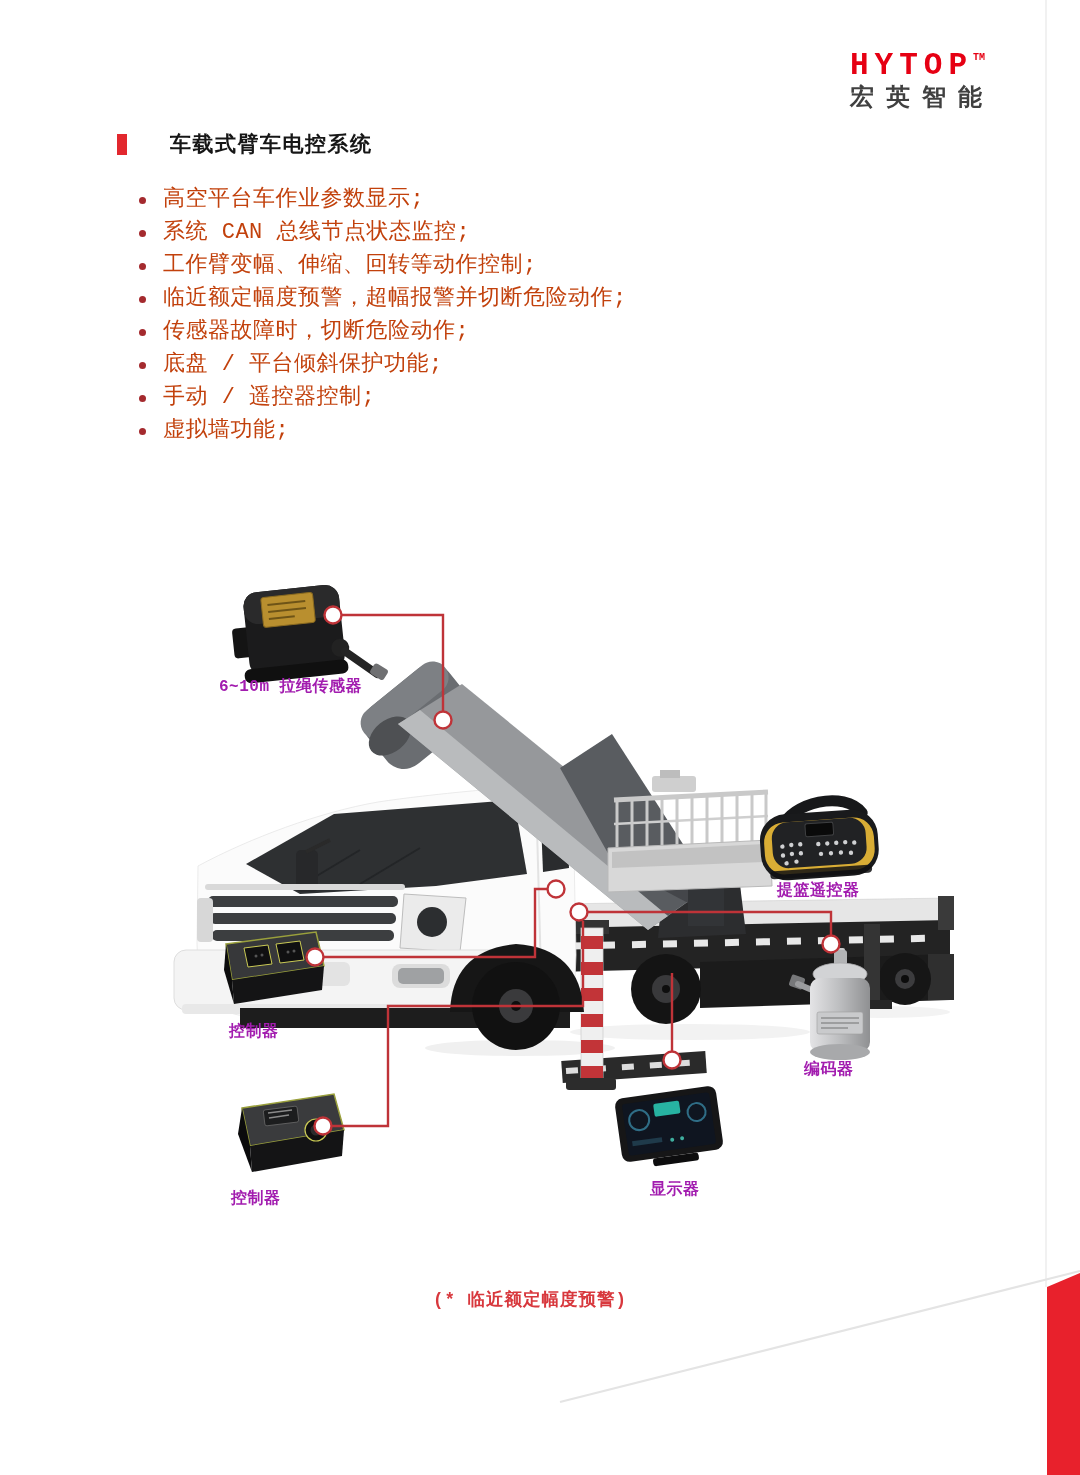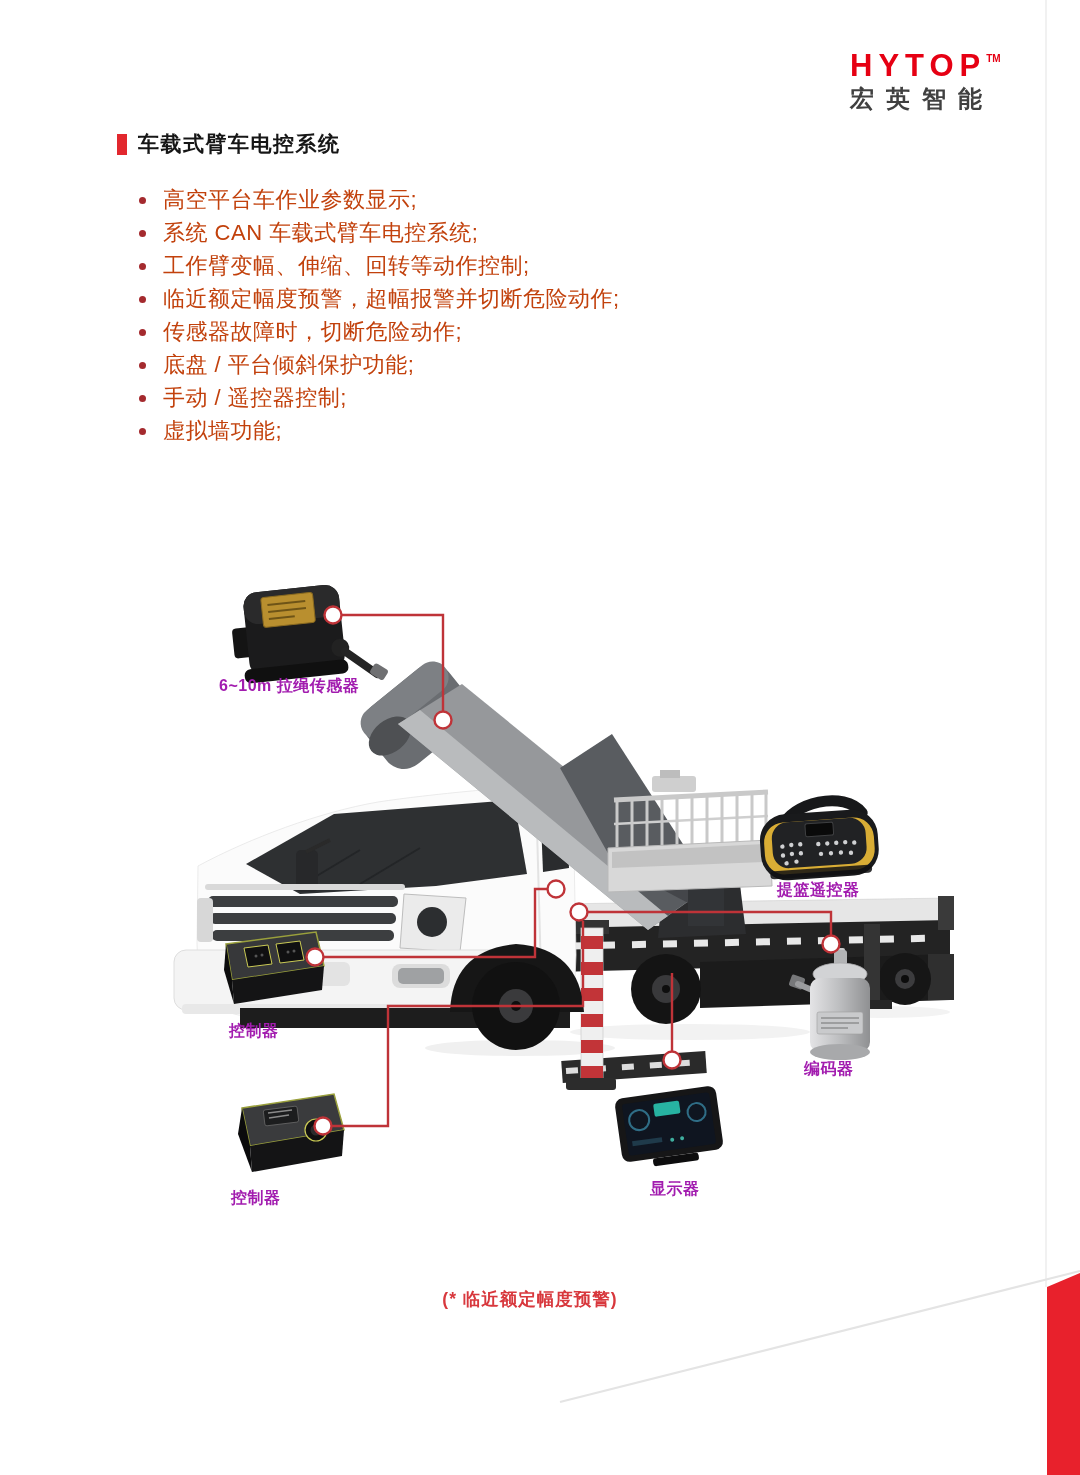--- a/index.html
+++ b/index.html
@@ -1,26 +1,26 @@
 <!DOCTYPE html>
 <html><head>
 <meta charset="utf-8">
 <style>
   html,body{margin:0;padding:0;background:#ffffff;}
   .page{
     position:relative;width:1080px;height:1475px;background:#ffffff;overflow:hidden;
-    font-family:Liberation Sans, sans-serif;
+    font-family:Liberation Mono, monospace;
   }
   
   .brand{position:absolute;top:50px;left:850px;text-align:left;}
   .brand-name{font-size:31px;font-weight:800;color:#e60013;letter-spacing:6px;line-height:1;white-space:nowrap;}
   .brand-tm{font-size:10px;font-weight:700;color:#e60013;position:relative;top:-14px;letter-spacing:0;}
   .brand-cn{font-size:24px;font-weight:700;color:#404040;letter-spacing:12px;margin-top:6px;line-height:1;white-space:nowrap;}
   
-  .title-row{position:absolute;left:117px;top:130px;display:flex;align-items:center;}
+  .title-row{position:absolute;left:117px;top:130px;display:flex;align-items:center;gap:32px;}
   .title-marker{width:10px;height:21px;background:#e2282e;margin-right:11px;}
   .title-text{font-size:21px;font-weight:700;color:#161616;letter-spacing:1.5px;}
   
   .features{position:absolute;left:137px;top:190px;margin:0;padding:0;list-style:none;}
   .features li{
     position:relative;padding-left:26px;margin-bottom:13px;line-height:20px;
     font-size:22px;color:#c2410c;letter-spacing:0.5px;white-space:nowrap;
   }
   .features li::before{
     content:'';position:absolute;left:2px;top:6.5px;width:7px;height:7px;border-radius:50%;background:#a42a2e;
@@ -271,21 +271,21 @@
     <div class="brand-cn">宏英智能</div>
   </div>
 
   <div class="title-row">
     <div class="title-marker"></div>
     <div class="title-text">车载式臂车电控系统</div>
   </div>
 
   <ul class="features">
     <li>高空平台车作业参数显示;</li>
-    <li>系统 CAN 车载式臂车电控系统;</li>
+    <li>系统 CAN 总线节点状态监控;</li>
     <li>工作臂变幅、伸缩、回转等动作控制;</li>
     <li>临近额定幅度预警，超幅报警并切断危险动作;</li>
     <li>传感器故障时，切断危险动作;</li>
     <li>底盘 / 平台倾斜保护功能;</li>
     <li>手动 / 遥控器控制;</li>
     <li>虚拟墙功能;</li>
   </ul>
 
   <div class="lbl lbl-rope">6~10m 拉绳传感器</div>
   <div class="lbl lbl-remote">提篮遥控器</div>

